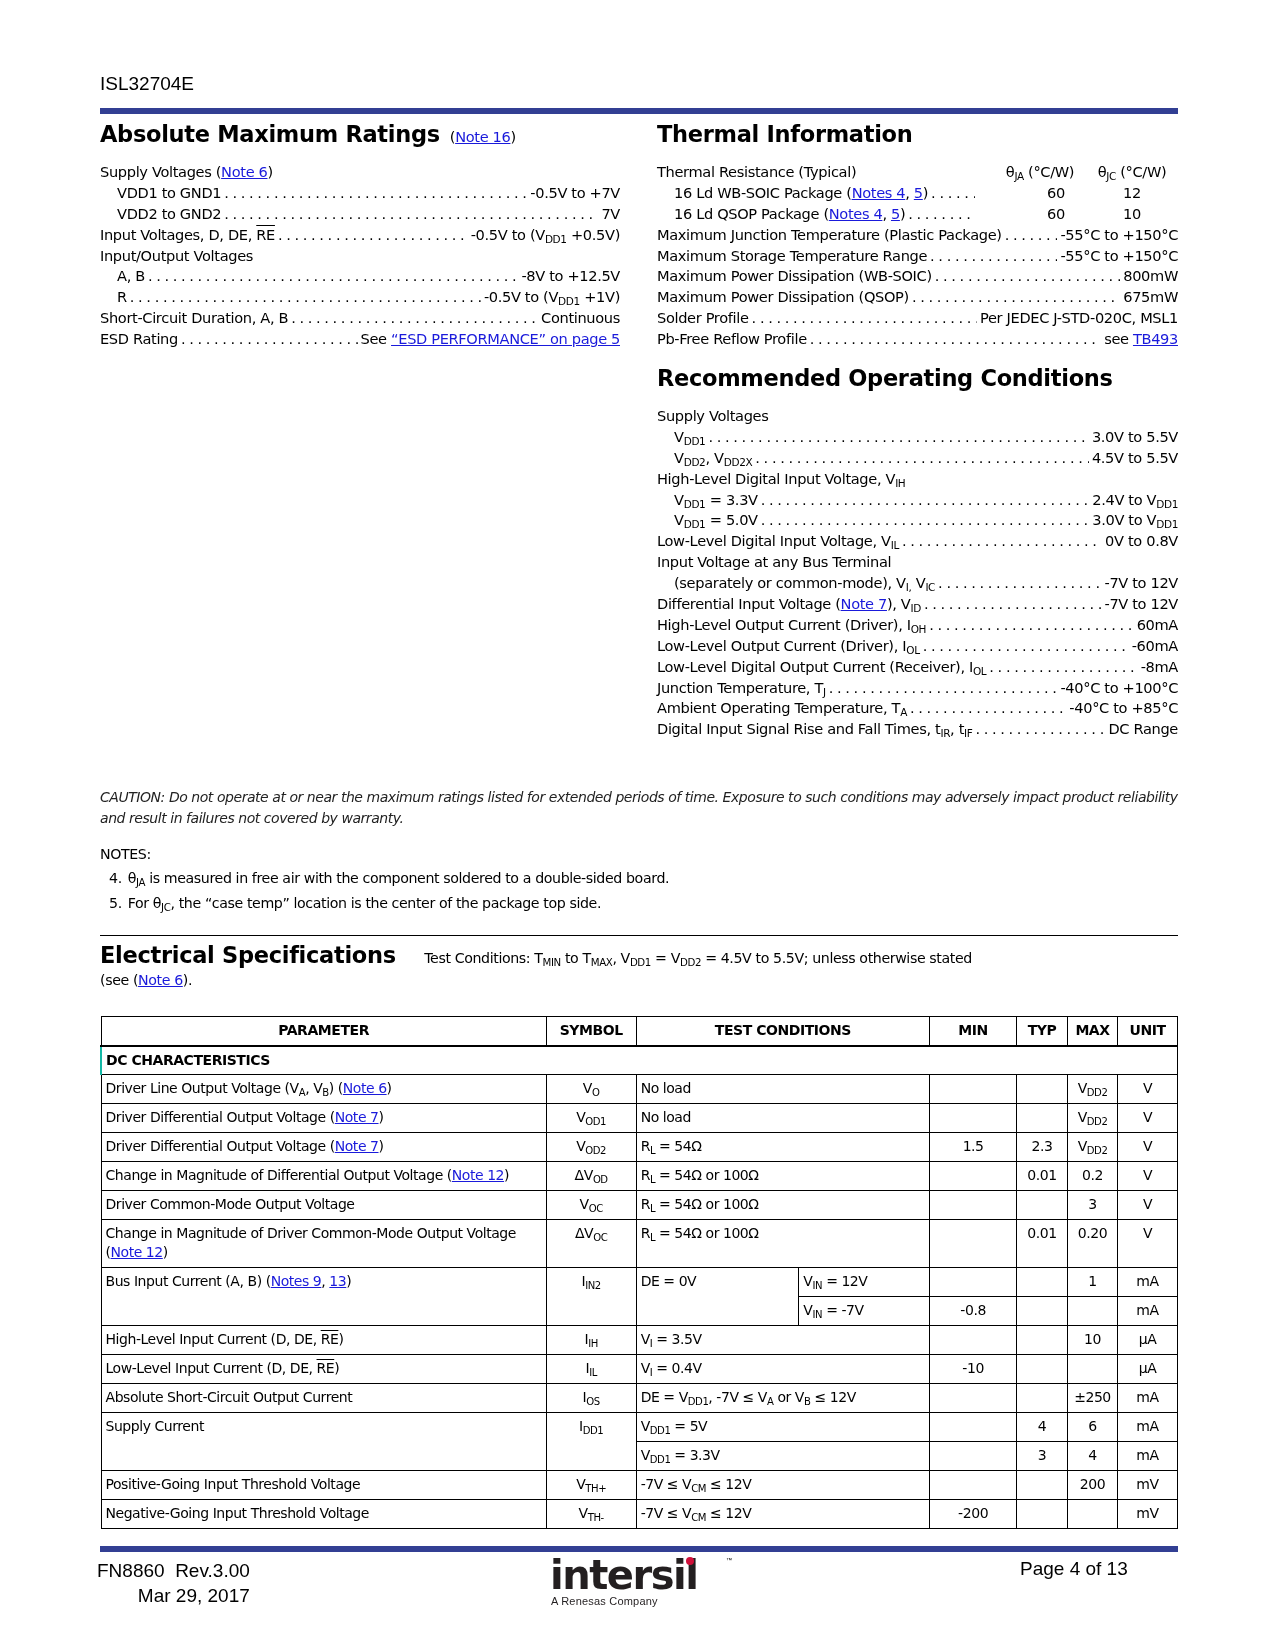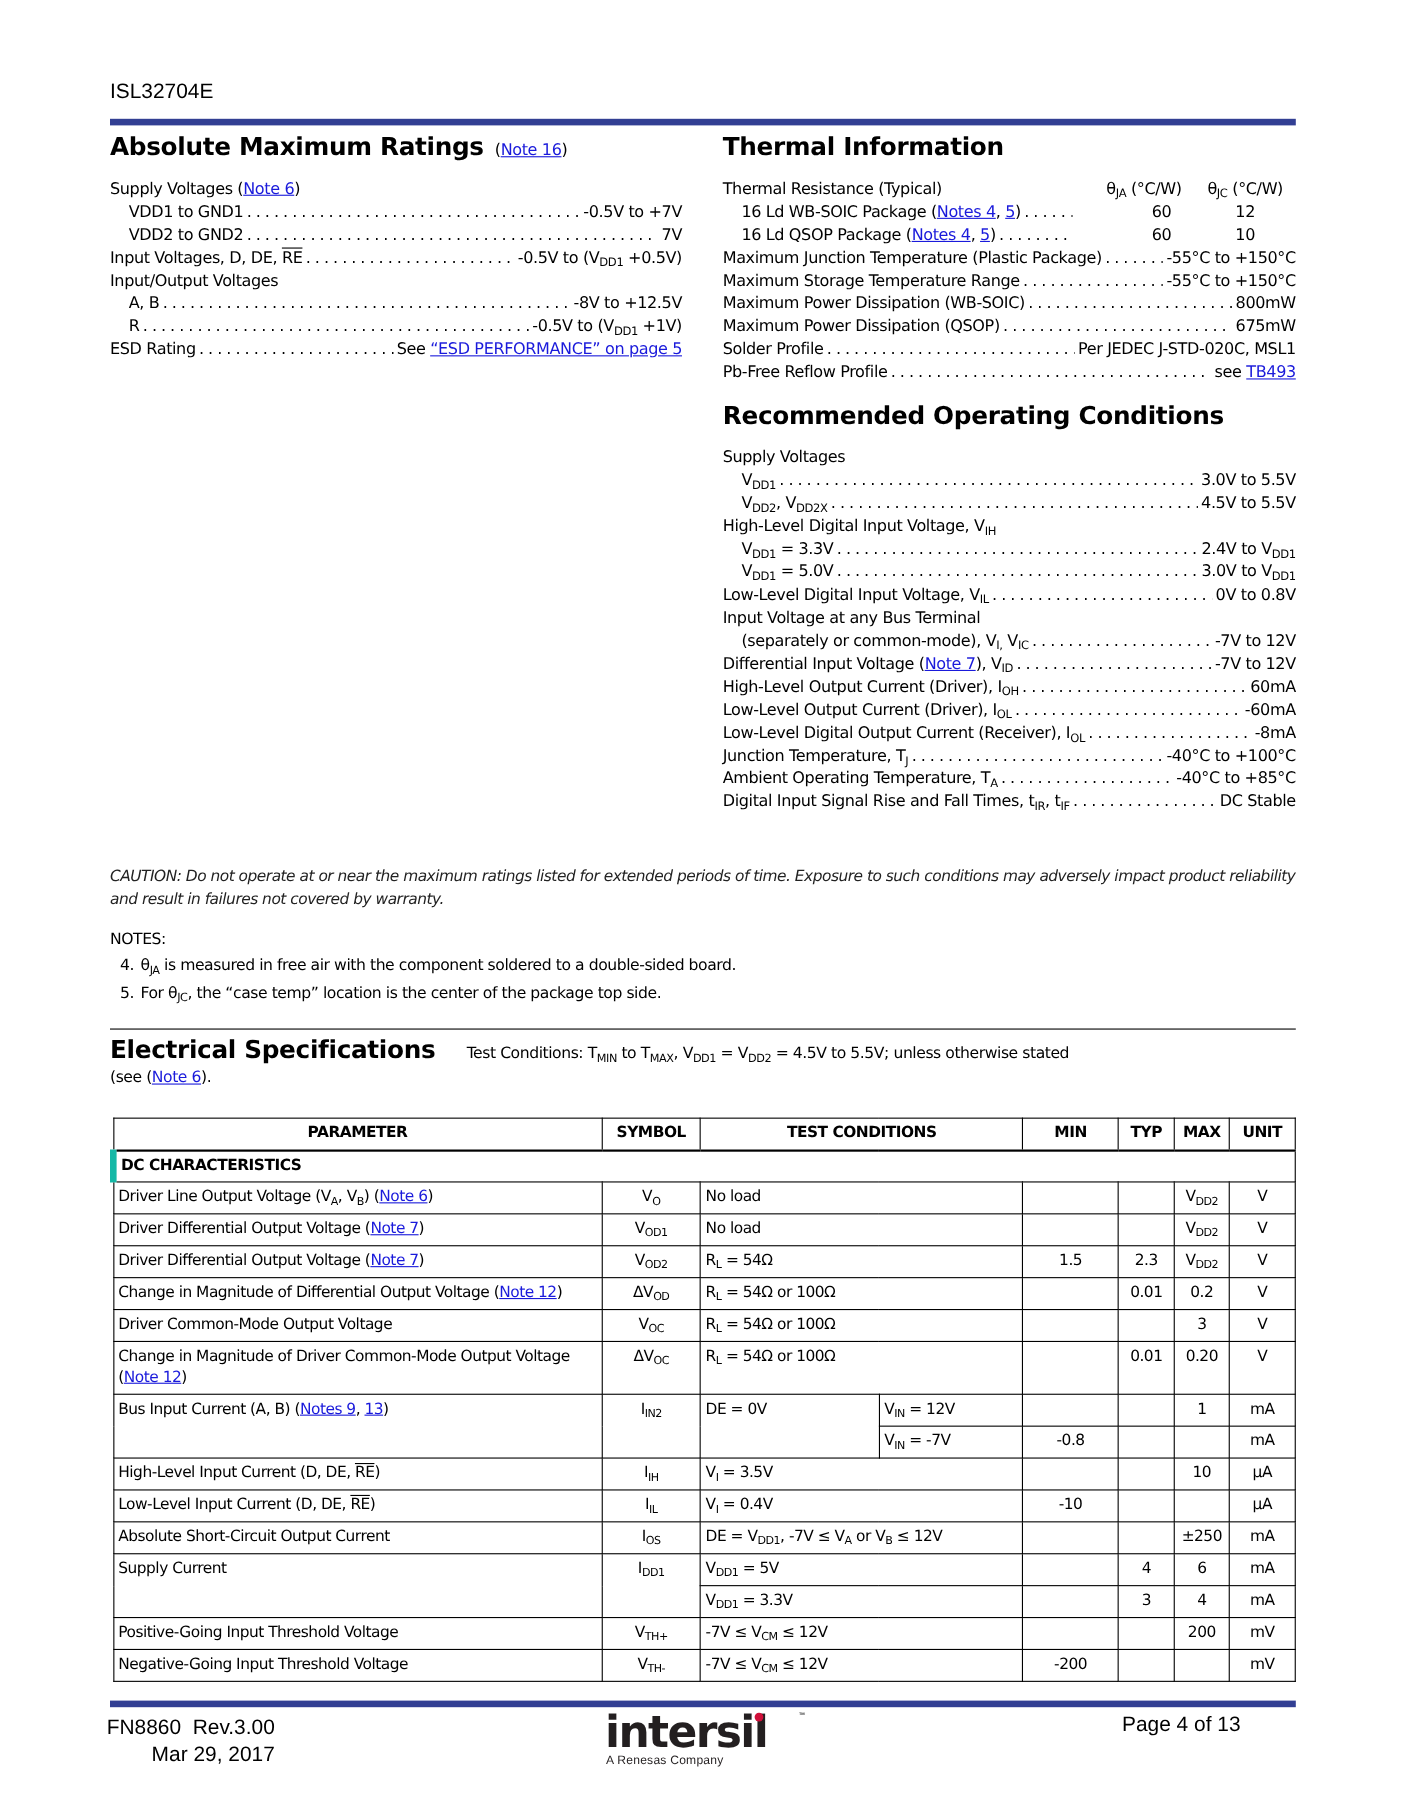--- a/index.html
+++ b/index.html
@@ -41,21 +41,21 @@
   .es-title { position: absolute; left: 100px; top: 942px; white-space: nowrap; }
   .es-title .big { font-family: "DejaVu Sans", sans-serif; font-weight: 900; font-size: 22.5px; letter-spacing: -0.3px; }
   .es-title .cond { font-family: "DejaVu Sans", sans-serif; font-size: 14.2px; letter-spacing: -0.4px; margin-left: 24px; }
   .es-sub { position: absolute; left: 100px; top: 972px; font-family: "DejaVu Sans", sans-serif; font-size: 14.2px; letter-spacing: -0.4px; }
 
   table.spec { position: absolute; left: 100px; top: 1016px; width: 1078px; border-collapse: collapse; font-family: "DejaVu Sans", sans-serif; font-size: 14px; letter-spacing: -0.45px; }
   table.spec td, table.spec th { border: 1px solid #000; padding: 0 4px; vertical-align: top; line-height: 19px; padding-top: 4px; }
   table.spec th { font-weight: bold; text-align: center; height: 29px; border-bottom: 2px solid #000; vertical-align: middle; padding-top: 0; }
   table.spec td { height: 29px; }
   table.spec td.ctr { text-align: center; }
-  table.spec tr.cat td { font-weight: bold; border-left: 6px solid #14b8a6; }
+  table.spec tr.cat td { font-weight: bold; border-left: 2px solid #14b8a6; }
   table.spec tr.tall td { height: 48px; }
 
   .foot-left { position: absolute; left: 97px; top: 1558px; font-size: 19px; line-height: 25px; text-align: right; }
   .foot-right { position: absolute; left: 1020px; top: 1558px; font-size: 19px; }
   .logo { position: absolute; left: 550px; top: 1555px; width: 190px; height: 55px; }
   .logo .word { font-family: "DejaVu Sans", sans-serif; font-weight: 900; font-size: 40px; letter-spacing: -1.5px; line-height: 40px; color: #231f20; }
   .logo .dot { position: absolute; left: 136px; top: 2px; width: 8px; height: 8px; border-radius: 50%; background: #d0103a; }
   .logo .tm { position: absolute; left: 176px; top: 2px; font-size: 6px; }
   .logo .sub { position: absolute; left: 1px; top: 40px; font-family: "Liberation Sans", sans-serif; font-size: 11px; color: #231f20; letter-spacing: 0.2px; }
 </style>
@@ -94,20 +94,25 @@
       <span class="lbl">A, B</span>
       <span class="dots"></span>
       <span class="val">-8V to +12.5V</span>
     </div>
   <div class="row indent">
       <span class="lbl">R</span>
       <span class="dots"></span>
       <span class="val">-0.5V to (V<sub>DD1</sub> +1V)</span>
     </div>
   <div class="row">
+      <span class="lbl">Short-Circuit Duration, A, B</span>
+      <span class="dots"></span>
+      <span class="val">Continuous</span>
+    </div>
+  <div class="row">
       <span class="lbl">ESD Rating</span>
       <span class="dots"></span>
       <span class="val"><span>See</span> <a class="link">“ESD PERFORMANCE” on page 5</a></span>
     </div>
 </div>
 
 <div class="col right">
   <div class="sec-title">Thermal Information</div>
   <div class="row">
     <span class="lbl">Thermal Resistance (Typical)</span>
@@ -227,21 +232,21 @@
         <span class="val">-40°C to +100°C</span>
       </div>
     <div class="row">
         <span class="lbl">Ambient Operating Temperature, T<sub>A</sub></span>
         <span class="dots"></span>
         <span class="val">-40°C to +85°C</span>
       </div>
     <div class="row">
         <span class="lbl">Digital Input Signal Rise and Fall Times, t<sub>IR</sub>, t<sub>IF</sub></span>
         <span class="dots"></span>
-        <span class="val">DC Stable</span>
+        <span class="val">DC Range</span>
       </div>
   </div>
 </div>
 
 <div class="caution">CAUTION: Do not operate at or near the maximum ratings listed for extended periods of time. Exposure to such conditions may adversely impact product reliability and result in failures not covered by warranty.</div>
 
 <div class="notes">
   <div class="hd">NOTES:</div>
   <div class="n"><b>4.</b>θ<sub>JA</sub> is measured in free air with the component soldered to a double-sided board.</div>
   <div class="n"><b>5.</b>For θ<sub>JC</sub>, the “case temp” location is the center of the package top side.</div>

